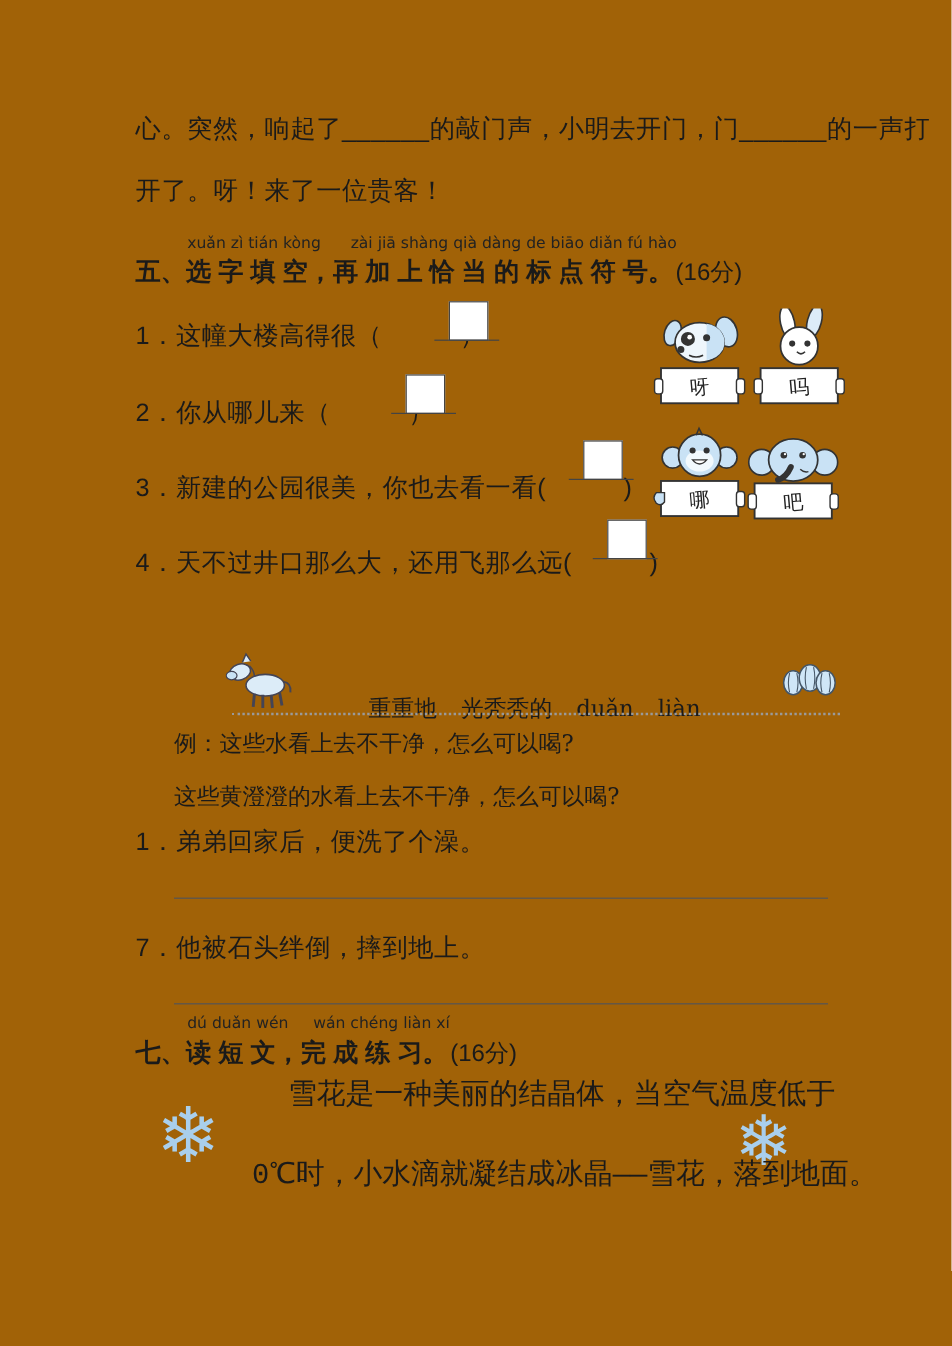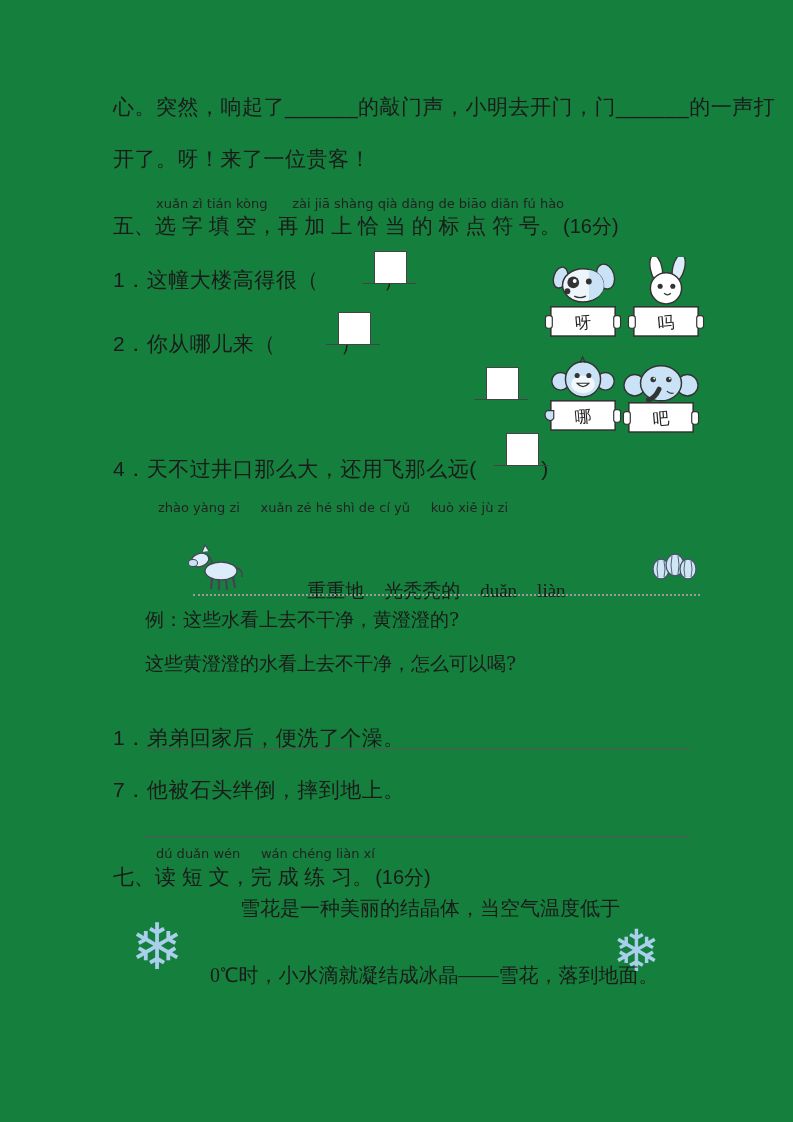--- a/index.html
+++ b/index.html
@@ -1,30 +1,30 @@
 <!DOCTYPE html>
 <html><head>
 <meta charset="utf-8">
 <style>
   html,body{margin:0;padding:0;background:#fff;}
-  .page{position:relative;width:793px;height:1122px;background:#15803d;overflow:hidden;
+  .page{position:relative;width:793px;height:1122px;background:#a16207;overflow:hidden;
         font-family:"Liberation Sans",sans-serif;color:#1a1a1a;}
   .abs{position:absolute;}
   .body-text{font-size:21px;letter-spacing:0.5px;white-space:pre;}
   .pinyin{font-size:13px;color:#222;white-space:pre;font-family:"DejaVu Sans",sans-serif;}
-  .sec-title{font-size:21px;font-weight:normal;white-space:pre;}
+  .sec-title{font-size:21px;font-weight:bold;white-space:pre;}
   .sec-score{font-size:20px;font-weight:normal;margin-left:2px;}
   .kai{font-family:"DejaVu Serif",serif;font-size:19px;white-space:pre;}
-  .passage-line{font-family:Liberation Serif, serif;font-size:20px;white-space:pre;}
+  .passage-line{font-family:Liberation Mono, monospace;font-size:24px;white-space:pre;}
   .punct-box{position:absolute;width:31px;height:31px;border:1.6px solid #444;background:#fff;}
   .box-line{position:absolute;width:54px;height:0;border-top:1.6px solid #444;}
   .answer-line{position:absolute;width:545px;height:0;border-top:1.5px solid #555;}
   .dotted-line{position:absolute;width:507px;height:0;border-top:2px dotted #9a9a9a;}
   .wordbank{font-family:"DejaVu Serif",serif;font-size:19px;white-space:pre;}
-  .wordbank span{margin-right:20px;font-family:Liberation Serif, serif;}
+  .wordbank span{margin-right:20px;}
   .snowflake{font-family:"DejaVu Sans",sans-serif;line-height:1;}
   .animal-card{position:absolute;width:78px;height:84px;}
 </style>
 </head>
 <body>
 
 <div class="page">
 
   <div class="abs body-text" style="left:113px;top:93px;">心。突然，响起了______的敲门声，小明去开门，门______的一声打</div>
   <div class="abs body-text" style="left:113px;top:145px;text-align:right;">开了。呀！来了一位贵客！</div>
@@ -35,20 +35,21 @@
   </div>
 
   <div class="abs body-text" style="left:113px;top:266px;">1．这幢大楼高得很（　　　）</div>
   <div class="punct-box" style="left:374px;top:251px;"></div>
   <div class="box-line" style="left:362px;top:283px;"></div>
 
   <div class="abs body-text" style="left:113px;top:330px;">2．你从哪儿来（　　　）</div>
   <div class="punct-box" style="left:338px;top:312px;"></div>
   <div class="box-line" style="left:326px;top:344px;"></div>
 
+  <div class="abs body-text" style="left:113px;top:392px;">3．新建的公园很美，你也去看一看(　　　)</div>
   <div class="punct-box" style="left:486px;top:367px;"></div>
   <div class="box-line" style="left:474px;top:399px;"></div>
 
   <div class="abs body-text" style="left:113px;top:455px;">4．天不过井口那么大，还用飞那么远(　　　)</div>
   <div class="punct-box" style="left:506px;top:433px;"></div>
   <div class="box-line" style="left:494px;top:465px;"></div>
 
   <div class="animal-card" style="left:544px;top:257px;">
     <svg width="78" height="84" viewBox="0 0 80 84">
       <ellipse cx="17" cy="20" rx="7" ry="11" fill="#c9e2f5" stroke="#333" stroke-width="1.4" transform="rotate(18 17 20)"></ellipse>
@@ -110,21 +111,20 @@
       <circle cx="49" cy="25" r="1" fill="#fff"></circle>
       <path d="M38 36 Q34 45 27 47" fill="none" stroke="#333" stroke-width="5" stroke-linecap="round"></path>
       <path d="M46 38 q3 3 7 2" fill="none" stroke="#333" stroke-width="1.2"></path>
       <rect x="7" y="50" width="66" height="30" fill="#fff" stroke="#333" stroke-width="1.6"></rect>
       <rect x="1.5" y="59" width="7" height="13" rx="2.5" fill="#fff" stroke="#333" stroke-width="1.2"></rect>
       <rect x="71.5" y="59" width="7" height="13" rx="2.5" fill="#fff" stroke="#333" stroke-width="1.2"></rect>
       <text x="40" y="72" font-size="17" text-anchor="middle" fill="#222" font-family="DejaVu Serif, serif" transform="rotate(-5 40 66)">吧</text>
     </svg>
   </div>
 
-  <div class="abs pinyin" style="left:158px;top:500px;">zhào yàng zi     xuǎn zé hé shì de cí yǔ     kuò xiě jù zi</div>
 
   <div class="abs" style="left:188px;top:541px;">
     <svg width="58" height="54" viewBox="0 0 58 54">
       <ellipse cx="33" cy="30" rx="16" ry="9" fill="#dcecf8" stroke="#445" stroke-width="1.3"></ellipse>
       <ellipse cx="12" cy="19" rx="9" ry="6.5" fill="#dcecf8" stroke="#445" stroke-width="1.3" transform="rotate(-18 12 19)"></ellipse>
       <ellipse cx="5" cy="22" rx="4.5" ry="3.5" fill="#c9e2f5" stroke="#445" stroke-width="1"></ellipse>
       <path d="M14 11 l3 -7 l4 6" fill="#dcecf8" stroke="#445" stroke-width="1.2"></path>
       <path d="M20 14 q4 4 4 9" fill="none" stroke="#445" stroke-width="1.2"></path>
       <line x1="24" y1="37" x2="23" y2="48" stroke="#445" stroke-width="2.4"></line>
       <line x1="31" y1="38" x2="31" y2="49" stroke="#445" stroke-width="2.4"></line>
@@ -141,24 +141,24 @@
       <ellipse cx="11" cy="23" rx="8" ry="10" fill="#cfe6f7" stroke="#456" stroke-width="1.3"></ellipse>
       <ellipse cx="25" cy="19" rx="9" ry="11" fill="#cfe6f7" stroke="#456" stroke-width="1.3"></ellipse>
       <ellipse cx="38" cy="23" rx="8" ry="10" fill="#cfe6f7" stroke="#456" stroke-width="1.3"></ellipse>
       <path d="M8 15 q-2 8 0 16 M14 15 q2 8 0 16" fill="none" stroke="#456" stroke-width="0.9"></path>
       <path d="M22 10 q-2 9 0 18 M28 10 q2 9 0 18" fill="none" stroke="#456" stroke-width="0.9"></path>
       <path d="M35 15 q-2 8 0 16 M41 15 q2 8 0 16" fill="none" stroke="#456" stroke-width="0.9"></path>
     </svg>
   </div>
   <div class="dotted-line" style="left:193px;top:594px;"></div>
 
-  <div class="abs kai" style="left:145px;top:607px;">例：这些水看上去不干净，黄澄澄的?</div>
+  <div class="abs kai" style="left:145px;top:607px;">例：这些水看上去不干净，怎么可以喝?</div>
   <div class="abs kai" style="left:145px;top:651px;">这些黄澄澄的水看上去不干净，怎么可以喝?</div>
 
-  <div class="abs body-text" style="left:113px;top:724px;">1．弟弟回家后，便洗了个澡。</div>
+  <div class="abs body-text" style="left:113px;top:687px;">1．弟弟回家后，便洗了个澡。</div>
   <div class="answer-line" style="left:145px;top:748px;"></div>
   <div class="abs body-text" style="left:113px;top:776px;">7．他被石头绊倒，摔到地上。</div>
   <div class="answer-line" style="left:145px;top:836px;"></div>
 
   <div class="abs pinyin" style="left:156px;top:846px;">dú duǎn wén     wán chéng liàn xí</div>
   <div class="abs" style="left:113px;top:863px;">
     <span class="sec-title">七、读 短 文，完 成 练 习。</span><span class="sec-score">(16分)</span>
   </div>
 
   <div class="abs snowflake" style="left:130px;top:915px;font-size:64px;color:#a9cfec;">❄</div>

